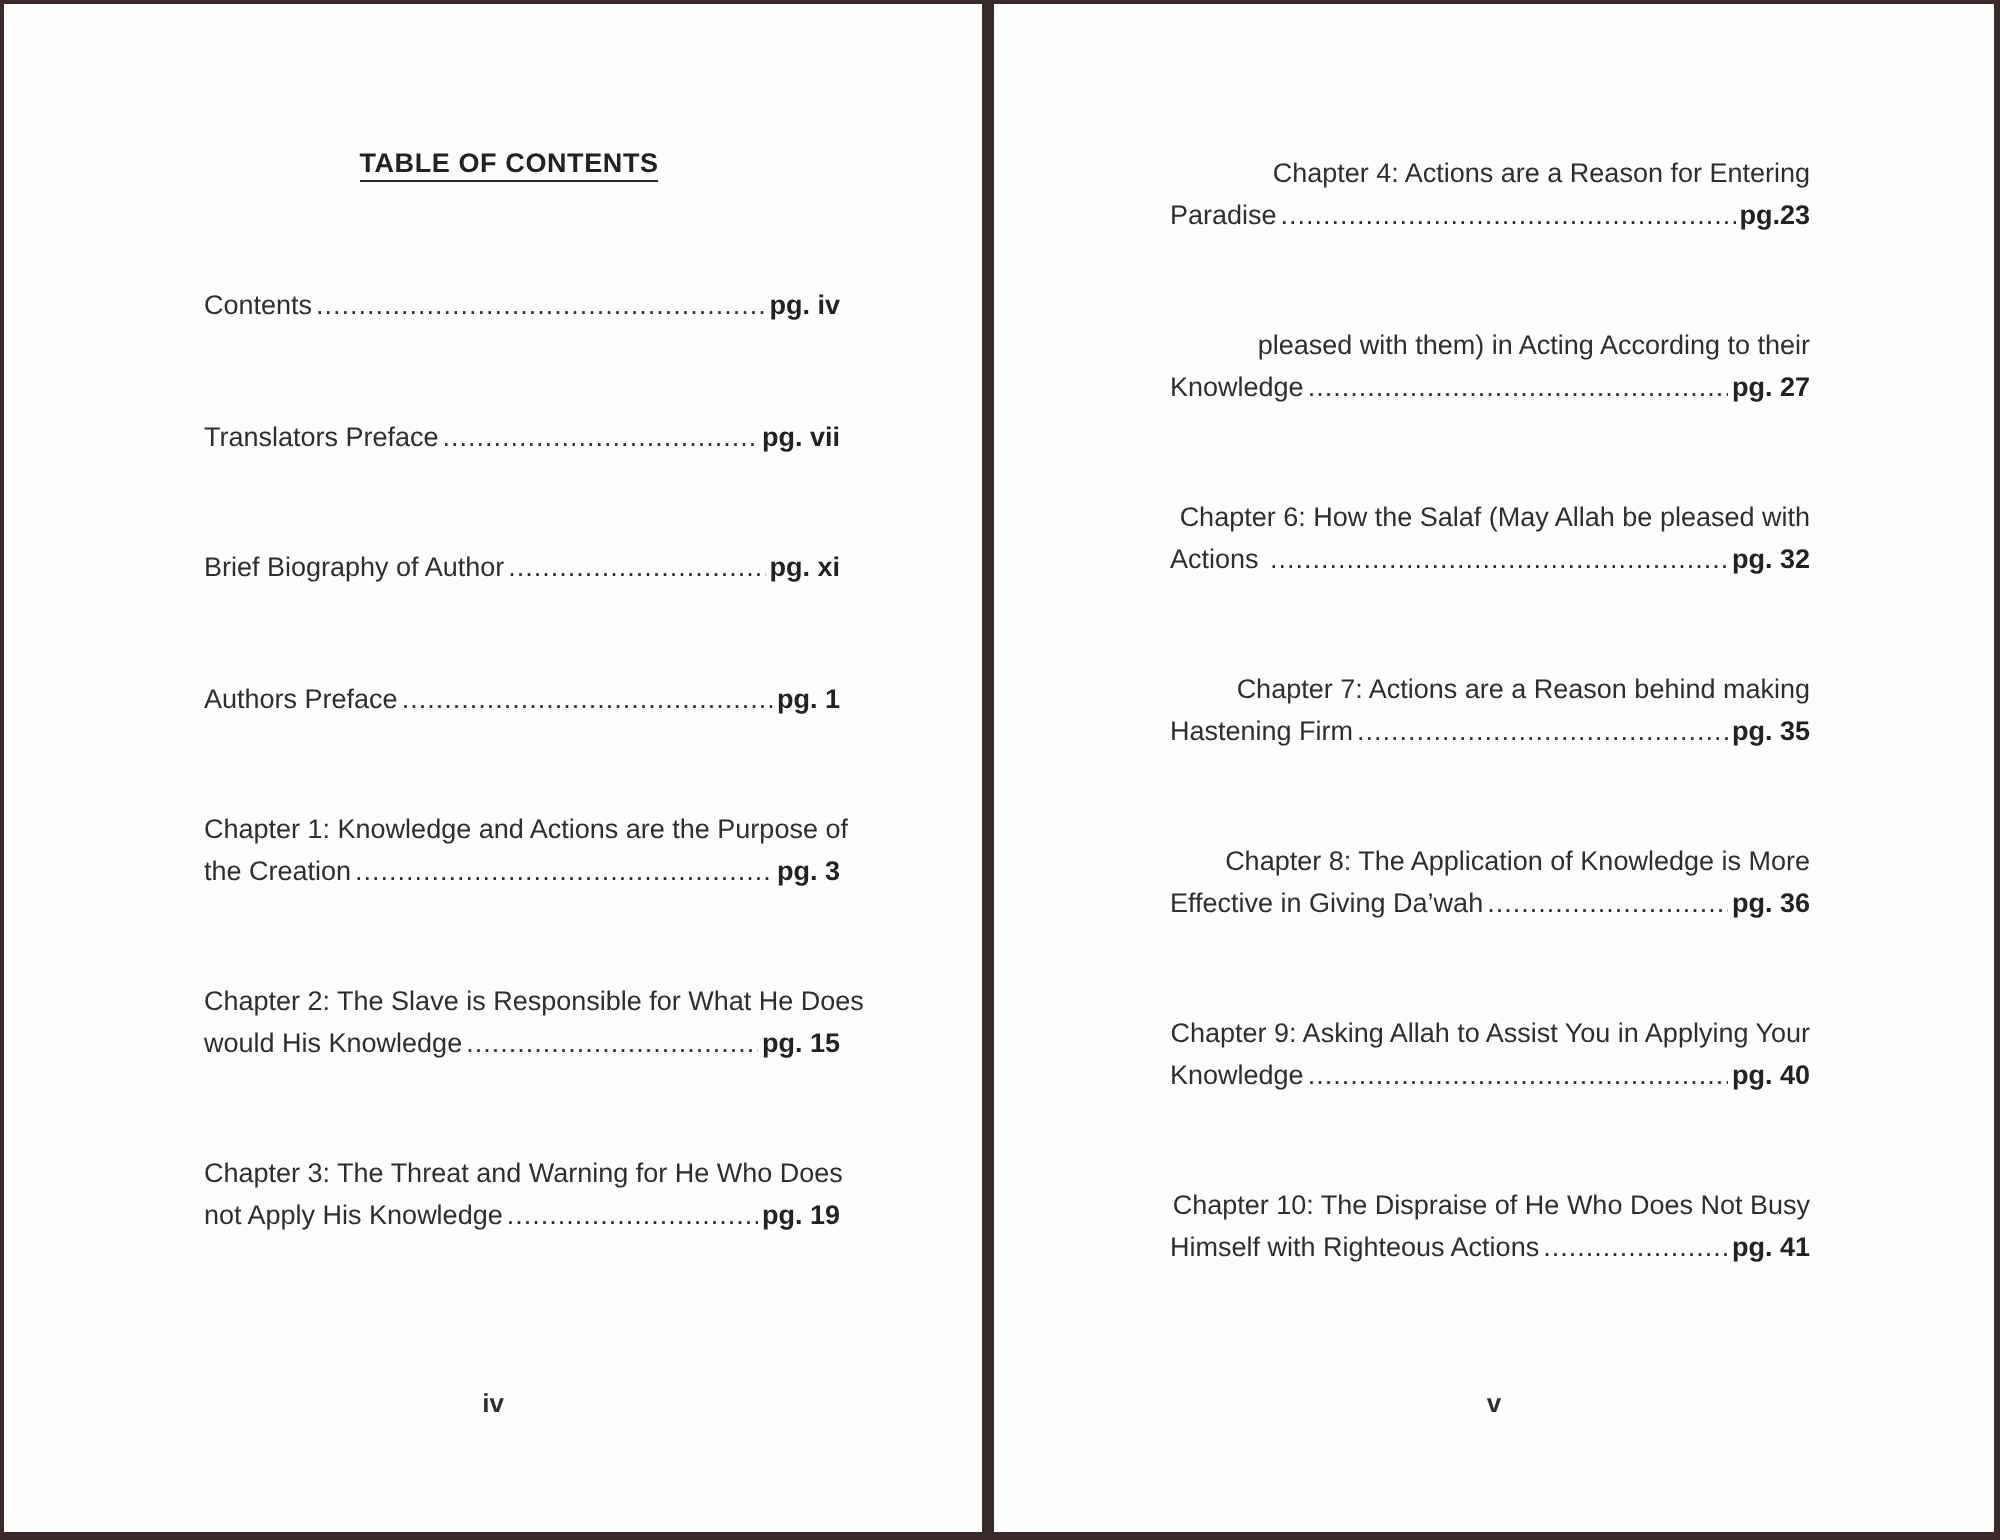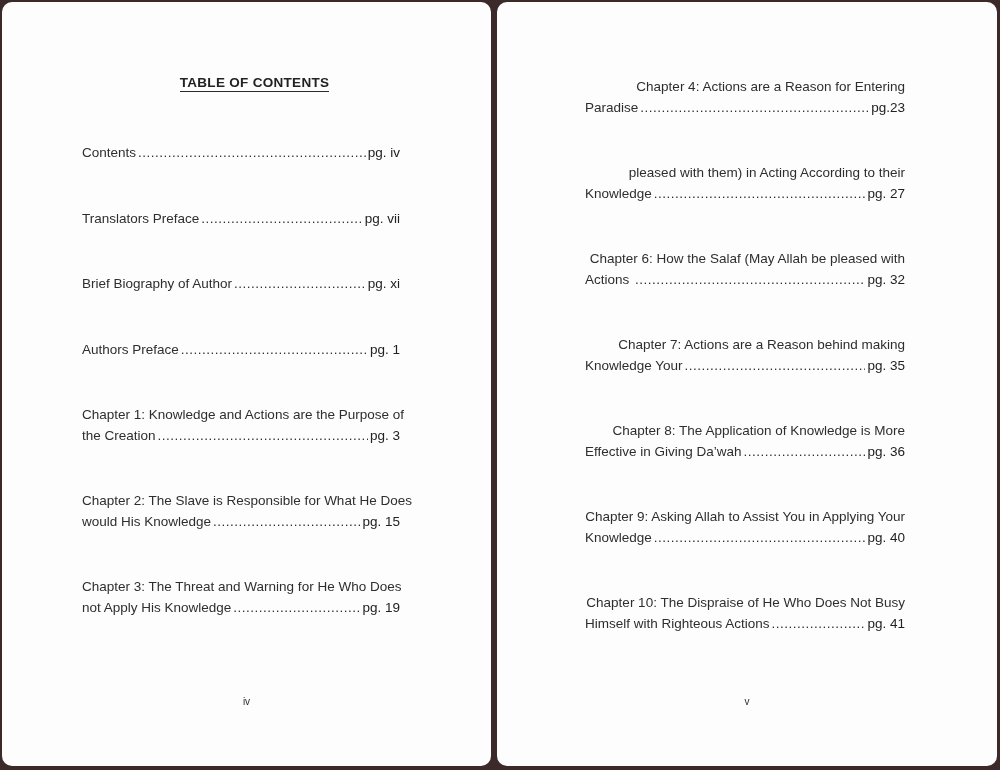--- a/index.html
+++ b/index.html
@@ -16,21 +16,20 @@
   .spread{
     position:relative;
     width:1000px;height:770px;
     background:var(--frame);
     overflow:hidden;
   }
   .page{
     position:absolute;
     top:2px;height:764px;
     background:var(--page);
-    border-radius:10px;
   }
   .page.left{left:2px;width:489px;}
   .page.right{left:497px;width:500px;}
   .toc-title{
     position:absolute;
     top:71px;left:0;width:100%;
     text-align:center;
   }
   .toc-title span{
     display:inline-block;
@@ -40,50 +39,51 @@
     color:var(--ink-bold);
     border-bottom:1.5px solid #2a2a2a;
     padding-bottom:1px;
   }
   .entries{
     position:absolute;
     font-size:13.5px;
     line-height:20.5px;
     color:var(--ink);
   }
-  .page.left .entries{left:80px;top:141px;width:318px;}
+  .page.left .entries{left:100px;top:141px;width:318px;}
   .page.right .entries{left:88px;top:75px;width:320px;text-align:right;}
   .toc-entry{margin-bottom:45px;}
   .entry-line{white-space:nowrap;}
   .entry-line.last{
     display:flex;
     align-items:baseline;
   }
   .entry-line.last .txt{white-space:pre;flex:0 0 auto;}
   .dots{
     flex:1 1 0;
     overflow:hidden;
     white-space:nowrap;
     letter-spacing:.5px;
     margin:0 2px;
     color:var(--ink);
   }
   .pg{
     flex:0 0 auto;
-    font-weight:400;
+    font-weight:700;
     white-space:pre;
     color:var(--ink-bold);
   }
   .folio{
     position:absolute;
     top:690px;left:0;width:100%;
     text-align:center;
-    font-size:10px;
+    font-size:13px;
     line-height:20.5px;
     color:var(--ink);
+    font-weight:bold;
   }
 </style>
 </head>
 <body>
 
 <div class="spread">
 
   <div class="page left">
     <div class="toc-title">
       <span>TABLE OF CONTENTS</span>
@@ -167,21 +167,21 @@
           <div class="entry-line">Chapter 6: How the Salaf (May Allah be pleased with</div>
           <div class="entry-line last">
             <span class="txt">Actions </span>
             <span class="dots">......................................................................................................................................................</span>
             <span class="pg">pg. 32</span>
           </div>
         </div>
         <div class="toc-entry">
           <div class="entry-line">Chapter 7: Actions are a Reason behind making</div>
           <div class="entry-line last">
-            <span class="txt">Knowledge Your</span>
+            <span class="txt">Hastening Firm</span>
             <span class="dots">......................................................................................................................................................</span>
             <span class="pg">pg. 35</span>
           </div>
         </div>
         <div class="toc-entry">
           <div class="entry-line">Chapter 8: The Application of Knowledge is More</div>
           <div class="entry-line last">
             <span class="txt">Effective in Giving Da’wah</span>
             <span class="dots">......................................................................................................................................................</span>
             <span class="pg">pg. 36</span>

